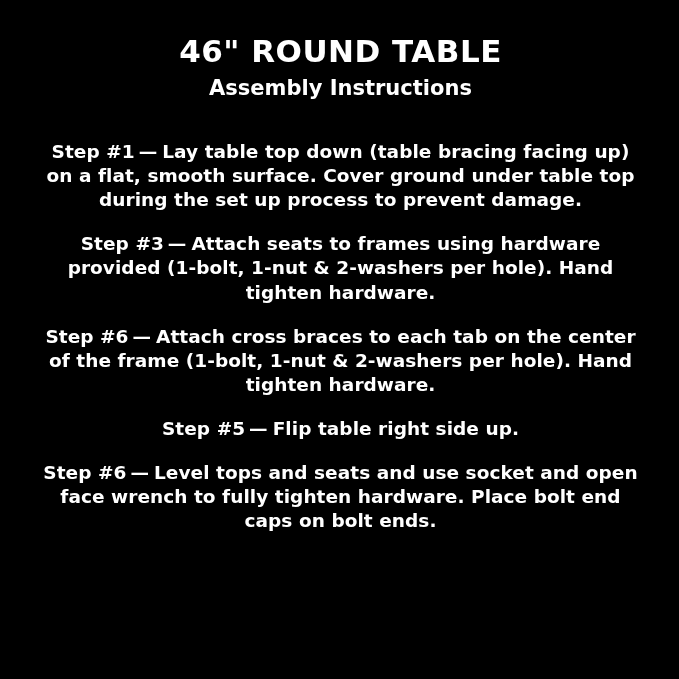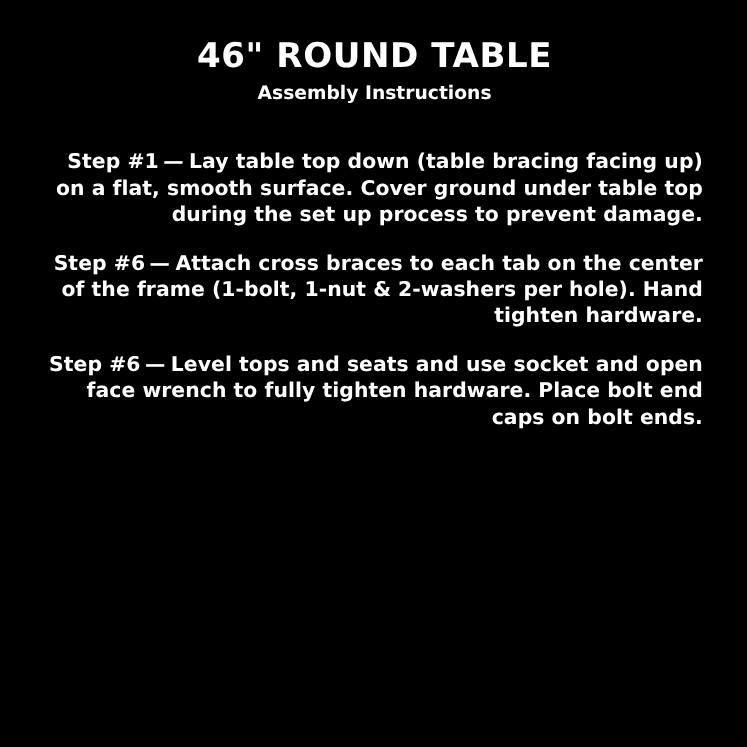--- a/index.html
+++ b/index.html
@@ -27,34 +27,34 @@
     margin-bottom: 16px;
   }
   .doc-title {
     font-size: 31px;
     font-weight: bold;
     letter-spacing: 0.5px;
     line-height: 1.15;
     margin: 0 0 6px 0;
   }
   .doc-subtitle {
-    font-size: 17px;
+    font-size: 21px;
     font-weight: bold;
     line-height: 1.15;
     margin: 0;
   }
   .steps {
     margin-top: 6px;
   }
   .step {
     font-size: 18.5px;
     font-weight: bold;
     line-height: 1.30;
     margin-bottom: 20px;
-    text-align: right;
+    text-align: center;
     letter-spacing: 0.05px;
   }
   .step:last-child {
     margin-bottom: 8px;
   }
   .step-label {
     white-space: nowrap;
   }
   .step-dash {
     padding: 0 5px 0 4px;
@@ -70,24 +70,30 @@
     <h2 class="doc-subtitle">Assembly Instructions</h2>
   </div>
 
   <div class="steps">
 
     <p class="step">
       <span class="step-label">Step #1</span><span class="step-dash">—</span><span>Lay table top down (table bracing facing up) on a flat, smooth surface. Cover ground under table top during the set up process to prevent damage.</span>
     </p>
 
 
+    <p class="step">
+      <span class="step-label">Step #3</span><span class="step-dash">—</span><span>Attach seats to frames using hardware provided (1-bolt, 1-nut &amp; 2-washers per hole). Hand tighten hardware.</span>
+    </p>
 
     <p class="step">
       <span class="step-label">Step #6</span><span class="step-dash">—</span><span>Attach cross braces to each tab on the center of the frame (1-bolt, 1-nut &amp; 2-washers per hole). Hand tighten hardware.</span>
     </p>
 
+    <p class="step">
+      <span class="step-label">Step #5</span><span class="step-dash">—</span><span>Flip table right side up.</span>
+    </p>
 
     <p class="step">
       <span class="step-label">Step #6</span><span class="step-dash">—</span><span>Level tops and seats and use socket and open face wrench to fully tighten hardware. Place bolt end caps on bolt ends.</span>
     </p>
 
   </div>
 </div>
 
 </body></html>

